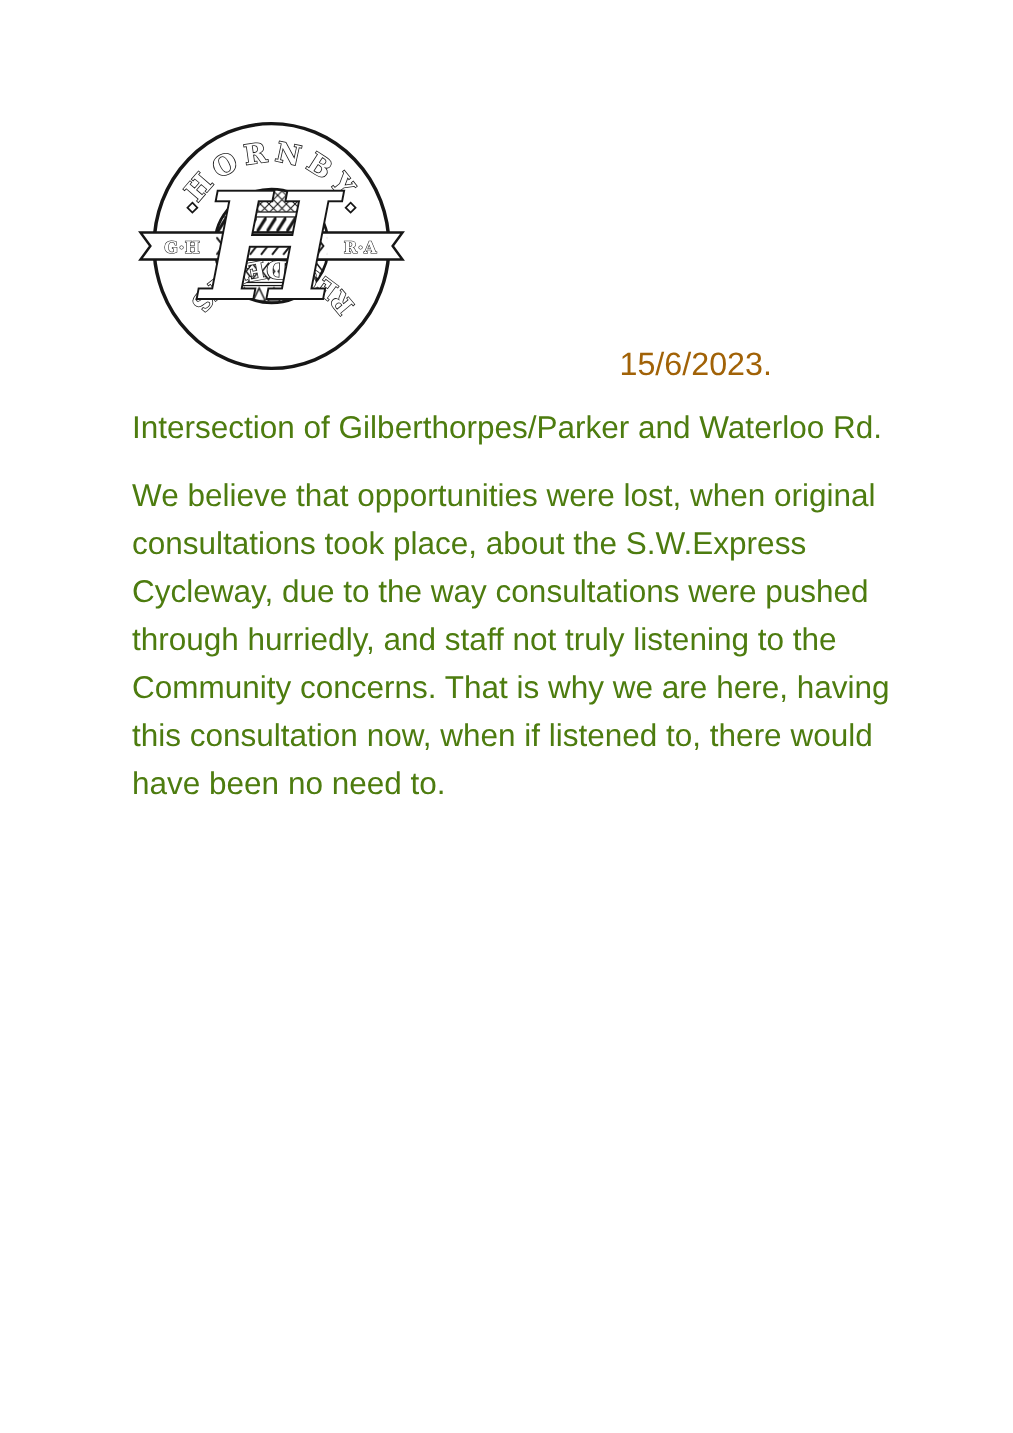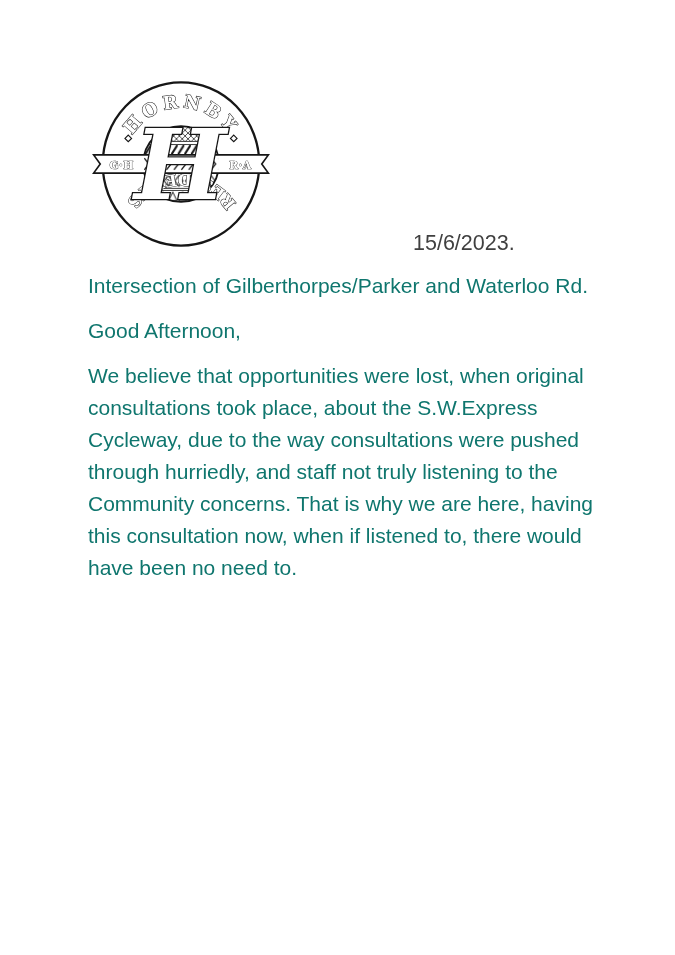--- a/index.html
+++ b/index.html
@@ -29,29 +29,29 @@
     left: 4px;
     top: 0;
     width: 178px;
     height: 176px;
   }
   .date-line {
     position: absolute;
     left: 325px;
     bottom: -2px;
     font-size: 21.5px;
-    color: #404040;
+    color: #a16207;
     white-space: pre;
   }
   .letter-body p {
     margin: 0 0 13px 0;
     font-size: 21px;
     line-height: 32px;
     white-space: pre;
-    color: #0f766e;
+    color: #4d7c0f;
   }
   .letter-body .subject {
     margin-top: 16px;
   }
   
   .badge-arc-text {
     font-family: "DejaVu Serif", serif;
     font-weight: bold;
     fill: #ffffff;
     stroke: #161616;
@@ -142,21 +142,20 @@
 
           <text class="badge-monogram" x="99" y="146" text-anchor="middle">H</text>
         </svg>
       </div>
 
       <div class="date-line">15/6/2023.</div>
     </header>
 
     <main class="letter-body">
       <p class="subject">Intersection of Gilberthorpes/Parker and Waterloo Rd.</p>
-      <p>Good Afternoon,</p>
       <p>We believe that opportunities were lost, when original
 consultations took place, about the S.W.Express
 Cycleway, due to the way consultations were pushed
 through hurriedly, and staff not truly listening to the
 Community concerns. That is why we are here, having
 this consultation now, when if listened to, there would
 have been no need to.</p>
     </main>
 
   </div>

